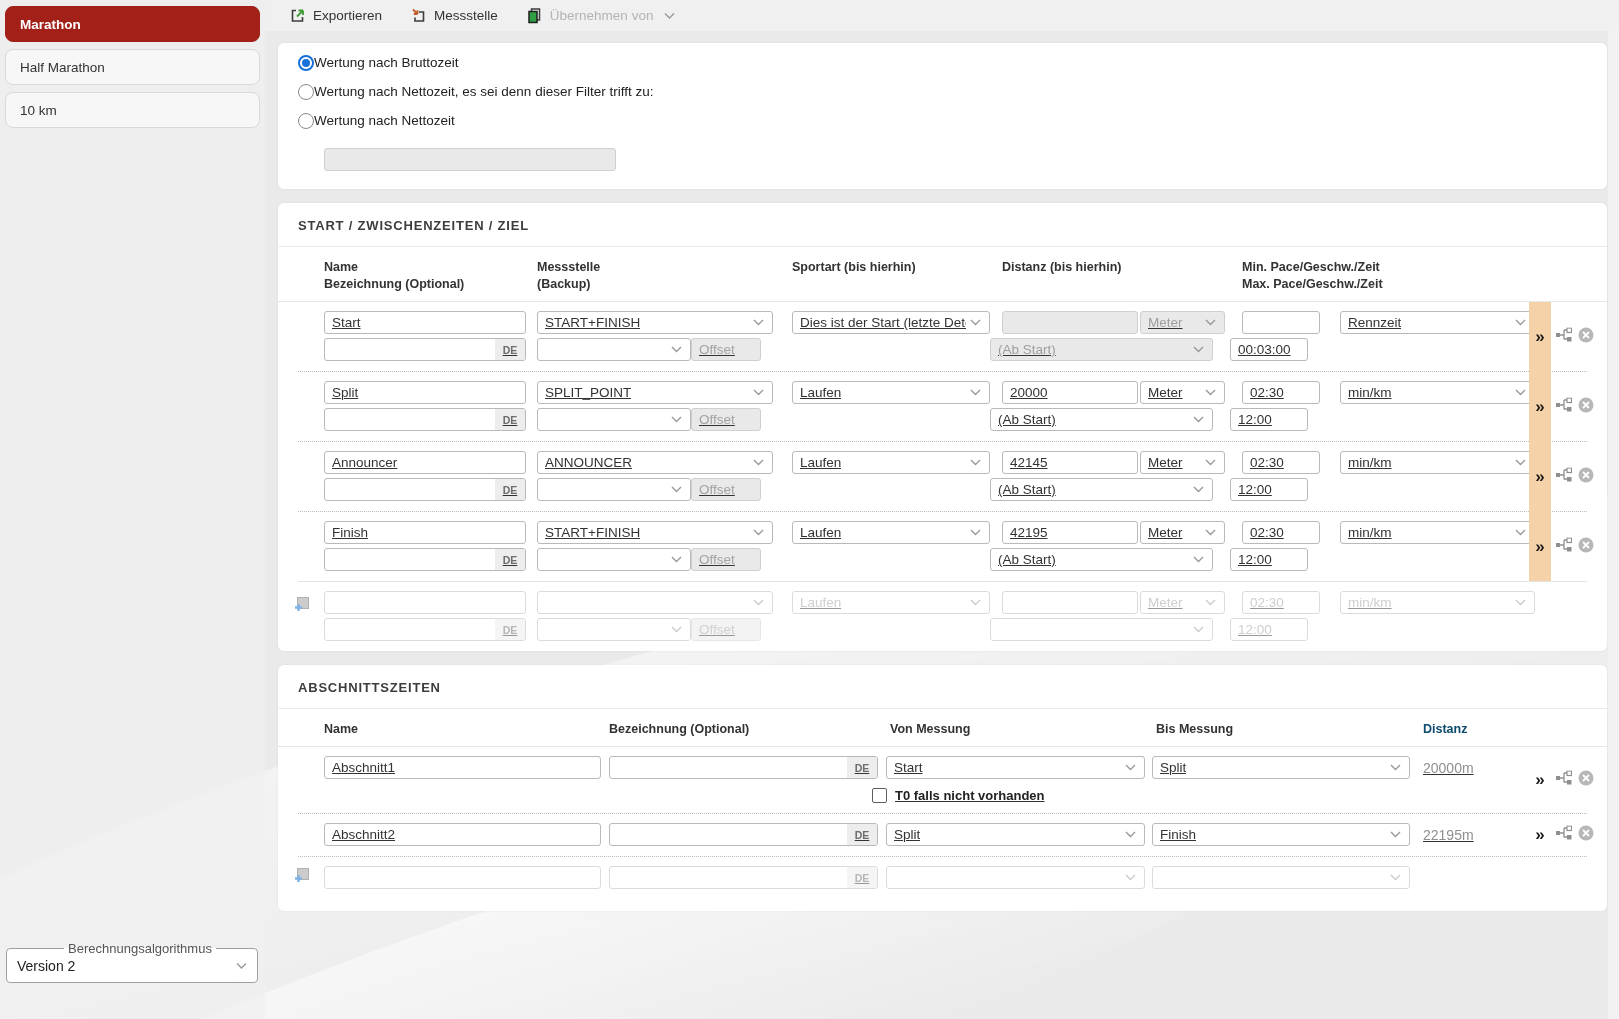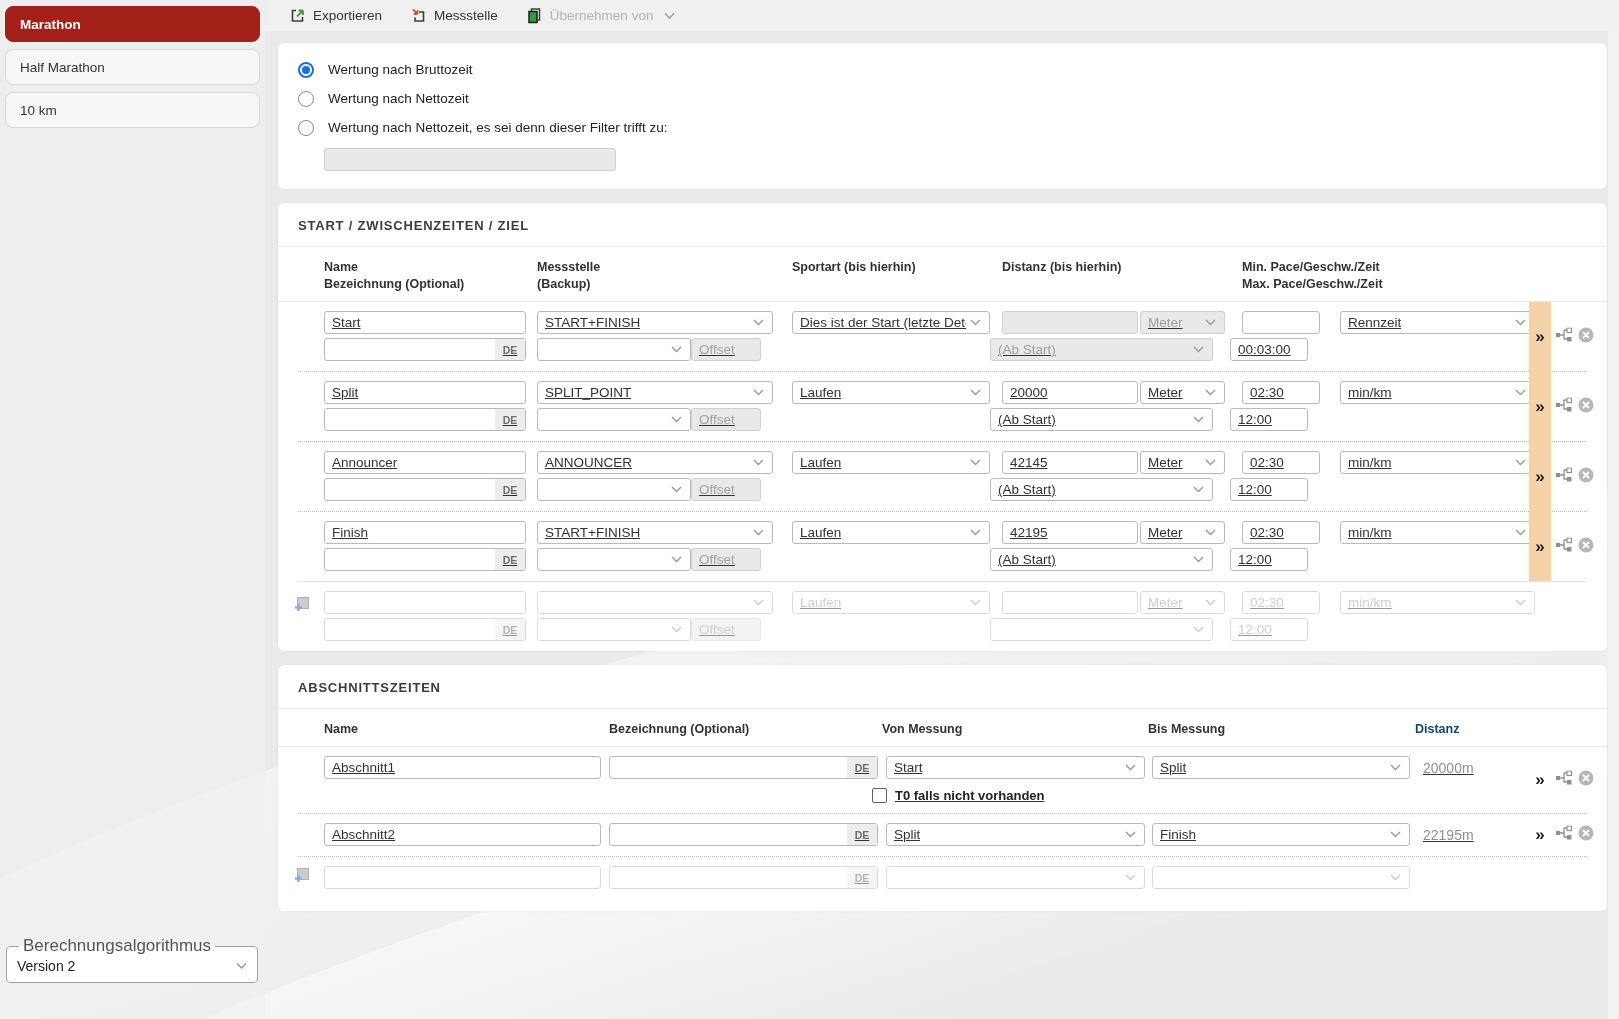--- a/index.html
+++ b/index.html
@@ -14,38 +14,38 @@
   .app { position:relative; width:100%; height:100%; display:flex; z-index:1; }
 
   
   .sidebar { width:265px; flex:0 0 265px; background:rgba(240,240,240,.6); position:relative; }
   .race-list { padding:6px 5px; }
   .race-item { height:36px; margin-bottom:7px; border-radius:8px; background:#f7f7f7; border:1px solid #d9d9d9;
                display:flex; align-items:center; padding:0 14px; font-size:13.5px; color:#333; cursor:pointer; }
   .race-item.selected { background:#a32019; border-color:#a32019; color:#fff; font-weight:bold; }
   .algo-field { position:absolute; left:6px; bottom:36px; width:252px; border:1px solid #9f9f9f; border-radius:4px;
                 background:#fff; padding:2px 10px 8px 10px; }
-  .algo-field legend { font-size:17px; color:#555; padding:0 4px; margin-left:2px; }
+  .algo-field legend { font-size:13px; color:#555; padding:0 4px; margin-left:8px;text-align:center; }
   .algo-value { display:flex; align-items:center; justify-content:space-between; font-size:14px; color:#222; cursor:pointer; }
 
   
   .main { flex:1; display:flex; flex-direction:column; position:relative; }
   .toolbar { height:31px; background:#f0f0f0; display:flex; align-items:center; padding-left:24px; gap:28px; }
   .tbtn { display:flex; align-items:center; gap:7px; font-size:13.5px; color:#333; cursor:pointer; }
   .tbtn.disabled { color:#b3b3b3; cursor:default; }
   .content { flex:1; padding:12px 12px 0 13px; overflow:hidden; position:relative; }
   .scrolltrack { position:absolute; right:0; top:31px; bottom:0; width:11px; background:#f2f2f2; }
 
   .card { background:#fff; border-radius:6px; box-shadow:0 0 3px rgba(0,0,0,.06); margin-bottom:14px; width:1329px; }
   .card-head { padding:15px 20px 13px 20px; border-bottom:1px solid #eaeaea; }
   .card-title { font-size:13px; font-weight:bold; letter-spacing:.8px; color:#3d3d3d; }
   .card-body { padding:12px 20px 16px 20px; }
 
   
-  .radio-row { display:flex; align-items:center; gap:14px; height:29px; font-size:13.5px; color:#222; cursor:pointer; }
+  .radio-row { display:flex; gap:0; height:29px; font-size:13.5px; color:#222; cursor:pointer; }
   .radio { width:16px; height:16px; border-radius:50%; border:1.5px solid #8a8a8a; background:#fff; position:relative; flex:0 0 16px; }
   .radio.checked { border:2px solid #1670d9; }
   .radio.checked::after { content:""; position:absolute; left:50%; top:50%; width:8px; height:8px; margin:-4px 0 0 -4px;
                           border-radius:50%; background:#1670d9; }
   .filter-inp { margin:6px 0 2px 26px; width:292px; }
 
   
   .inp, .sel, .inp-wrap { height:23px; border:1px solid #b9b9b9; border-radius:3px; background:#fff; font-size:13.5px; color:#333; }
   .inp { padding:0 7px; font-family:inherit; outline:none; }
   .inp::placeholder { color:#a3a3a3; }
@@ -169,25 +169,25 @@
     <div class="content">
 
       <section class="card">
         <div class="card-body">
           <div class="radio-row">
             <span class="radio checked"></span>
             <span>Wertung nach Bruttozeit</span>
           </div>
           <div class="radio-row">
             <span class="radio"></span>
-            <span>Wertung nach Nettozeit</span>
+            <span>Wertung nach Nettozeit, es sei denn dieser Filter trifft zu:</span>
           </div>
           <div class="radio-row">
             <span class="radio"></span>
-            <span>Wertung nach Nettozeit, es sei denn dieser Filter trifft zu:</span>
+            <span>Wertung nach Nettozeit</span>
           </div>
           <input class="inp dis filter-inp" value="" style="">
         </div>
       </section>
 
       <section class="card">
         <div class="card-head">
             <div class="card-title">START / ZWISCHENZEITEN / ZIEL</div>
           </div>
         <div class="tbl-head">
@@ -518,21 +518,21 @@
         </div>
       </section>
 
       <section class="card">
         <div class="card-head">
             <div class="card-title">ABSCHNITTSZEITEN</div>
           </div>
         <div class="tbl-head">
           <div class="h" style="width:277px">Name</div>
           <div class="h" style="width:269px;margin-left:8px">Bezeichnung (Optional)</div>
-          <div class="h" style="width:259px;margin-left:4px">Von Messung</div>
+          <div class="h" style="width:259px;margin-left:12px">Von Messung</div>
           <div class="h" style="width:258px;margin-left:7px">Bis Messung</div>
           <div class="h ahead-dist" style="margin-left:9px">Distanz</div>
         </div>
         <div class="rows-area" style="padding-bottom:12px">
           <div class="rows-wrap">
 
               <div class="srow">
                 <div class="line">
                   <input class="inp a-name" value="Abschnitt1" style="">
                   <div class="inp-wrap a-bez">

